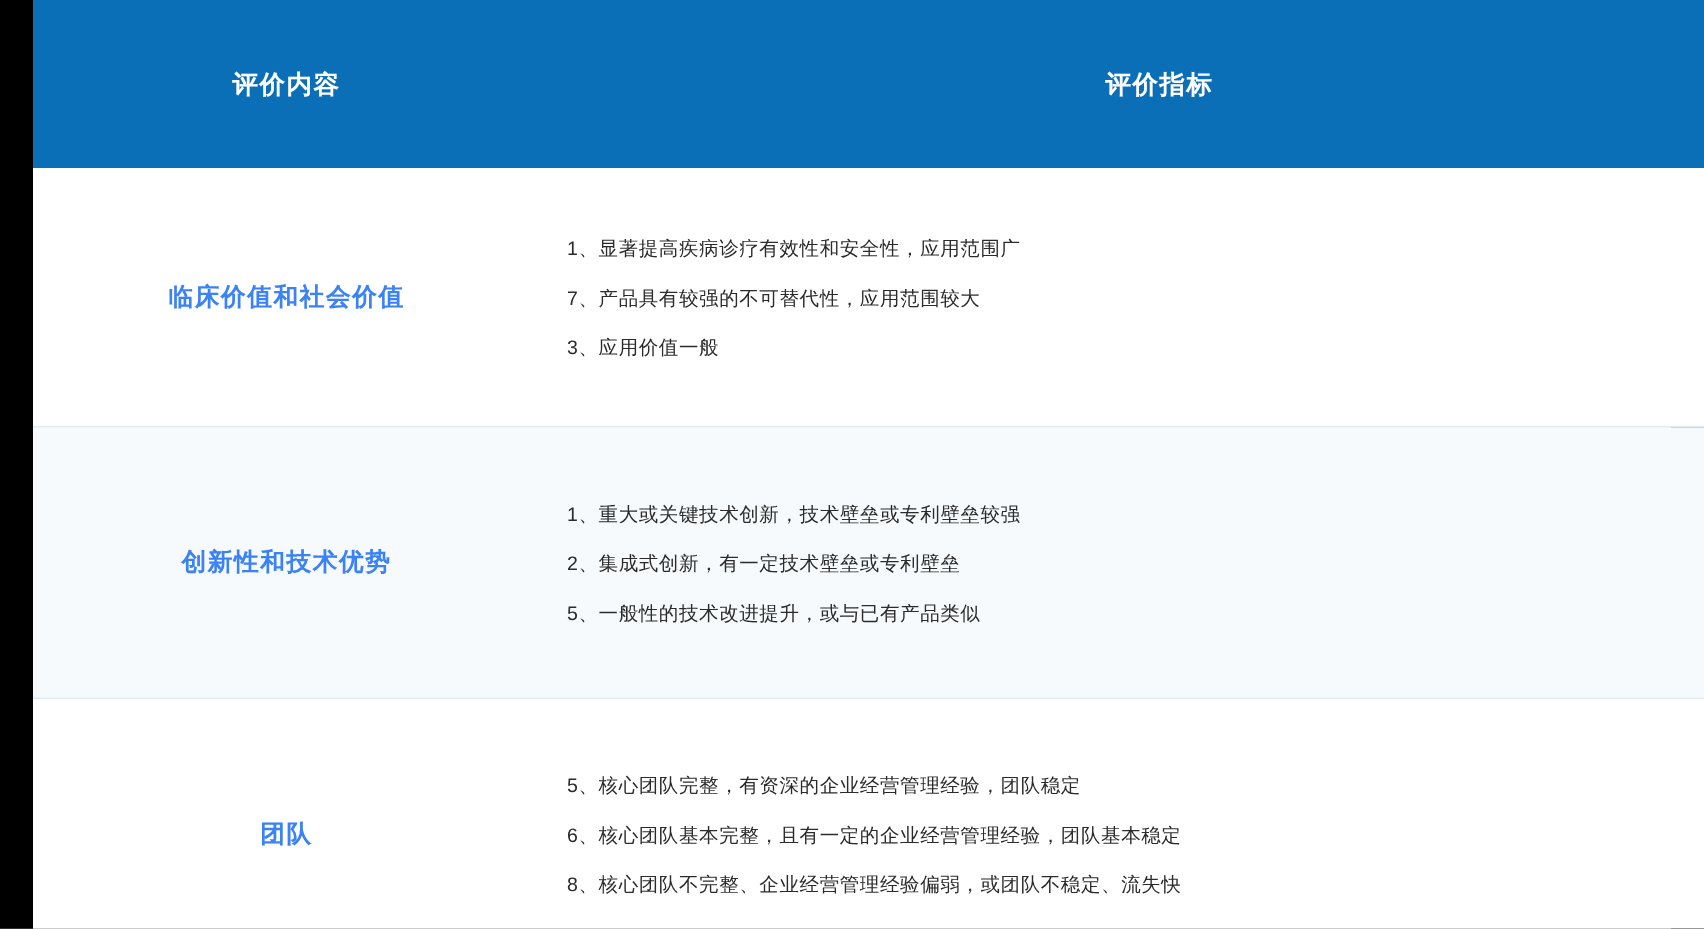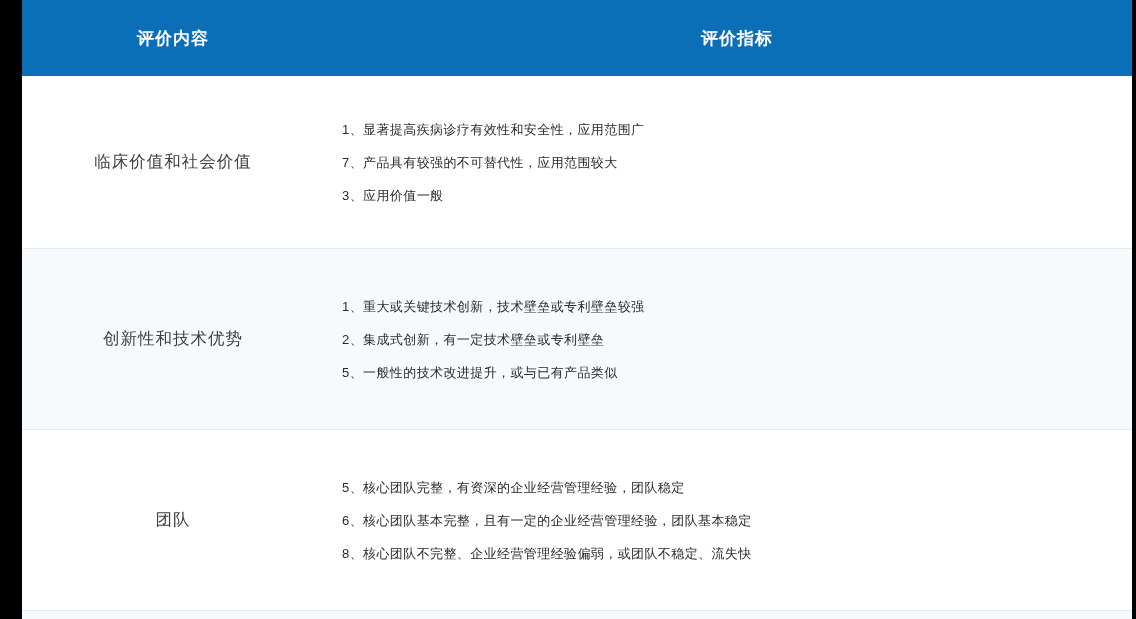--- a/index.html
+++ b/index.html
@@ -31,21 +31,21 @@
     width: 1092px;
     table-layout: fixed;
   }
   table.eval-table thead th {
     background: #0a6fb7;
     color: #ffffff;
     font-size: 17px;
     font-weight: bold;
     height: 76px;
     vertical-align: middle;
-    padding: 0;
+    padding: 18px;
     letter-spacing: 1px;
   }
   th.col-content {
     width: 302px;
     text-align: center;
   }
   th.col-metric {
     width: 790px;
     text-align: center;
     padding-left: 18px !important;
@@ -60,22 +60,22 @@
     padding: 0;
     vertical-align: middle;
     border-bottom: 1px solid #e3ecf1;
   }
   table.eval-table tbody tr:last-child td {
     border-bottom: none;
   }
   td.cat-cell {
     text-align: center;
     font-size: 16.5px;
-    font-weight: normal;
-    color: #404040;
+    font-weight: bold;
+    color: #3b82f6;
     letter-spacing: 1px;
   }
   td.metric-cell {
     padding: 22px 14px 22px 18px !important;
   }
   .metric-line {
     font-size: 13px;
     color: #2b2b2b;
     line-height: 33px;
     white-space: nowrap;

